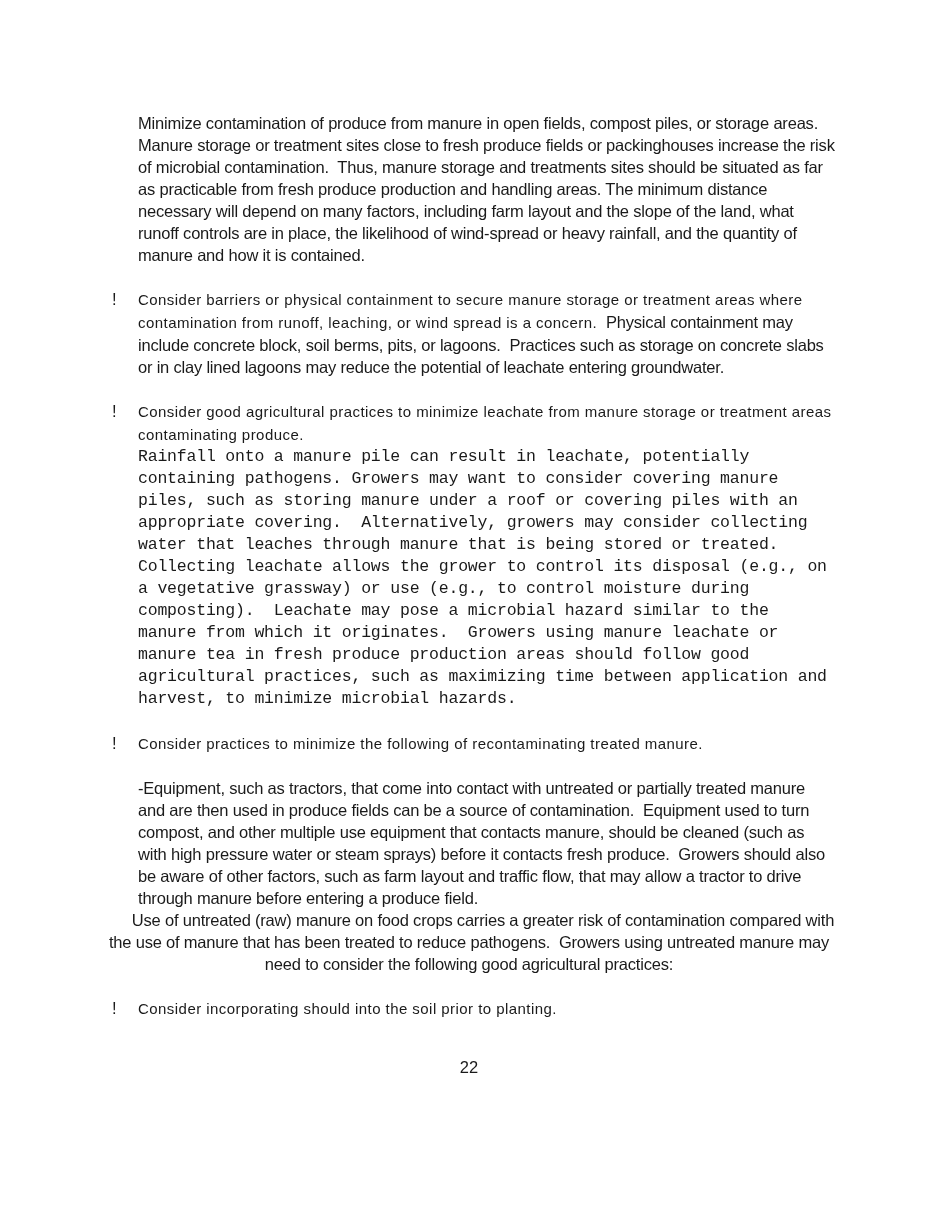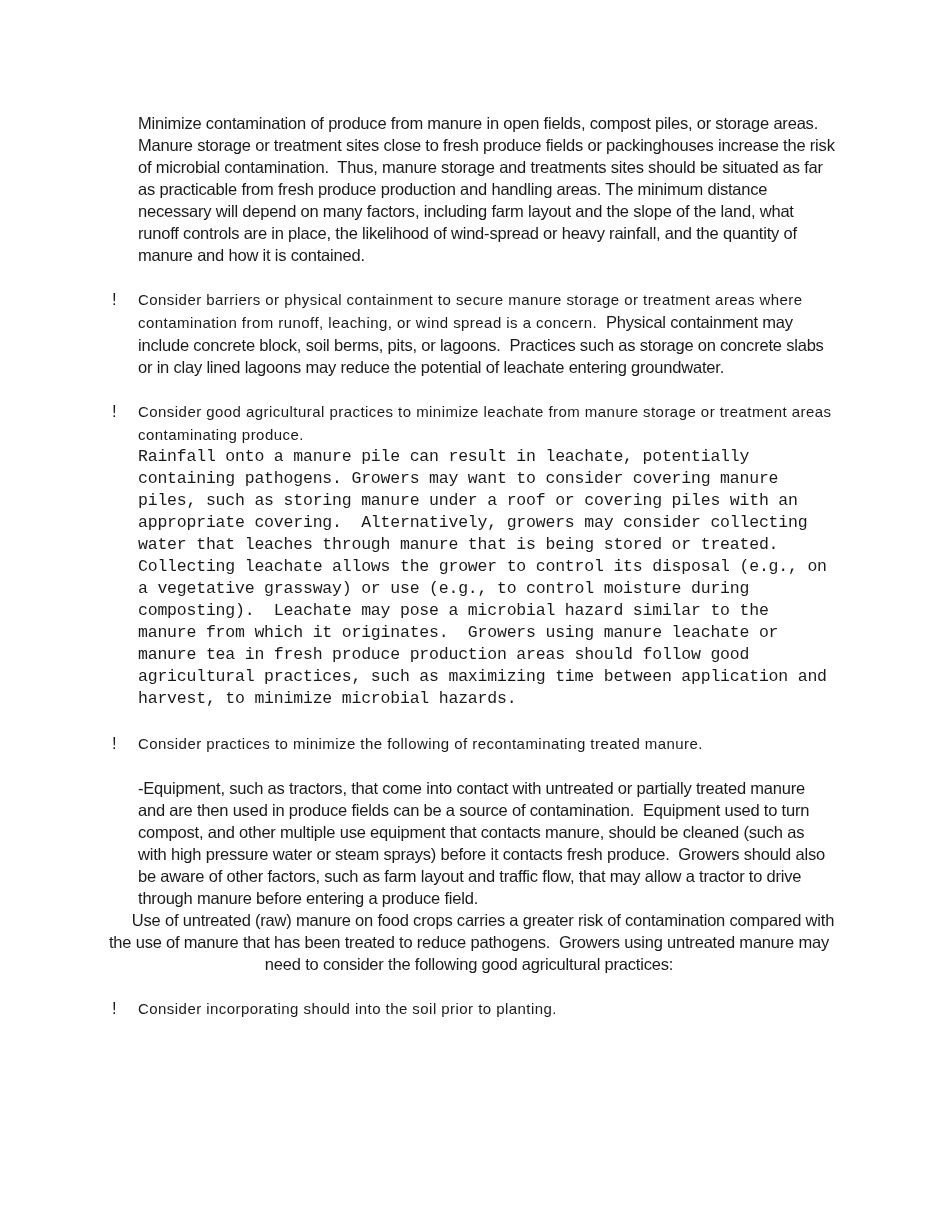--- a/index.html
+++ b/index.html
@@ -81,15 +81,16 @@
     <p class="para indent block">-Equipment, such as tractors, that come into contact with untreated or partially treated manure and are then used in produce fields can be a source of contamination.  Equipment used to turn compost, and other multiple use equipment that contacts manure, should be cleaned (such as with high pressure water or steam sprays) before it contacts fresh produce.  Growers should also be aware of other factors, such as farm layout and traffic flow, that may allow a tractor to drive through manure before entering a produce field.</p>
 
 
     <p class="para firstline-indent">Use of untreated (raw) manure on food crops carries a greater risk of contamination compared with the use of manure that has been treated to reduce pathogens.  Growers using untreated manure may need to consider the following good agricultural practices:</p>
 
     <div class="bullet block">
       <span class="marker">!</span>
       <p class="btext"><span class="lead">Consider incorporating should into the soil prior to planting.</span></p>
     </div>
 
+    <p class="pagenum">22</p>
 
   </div>
 </div>
 
 </body></html>

